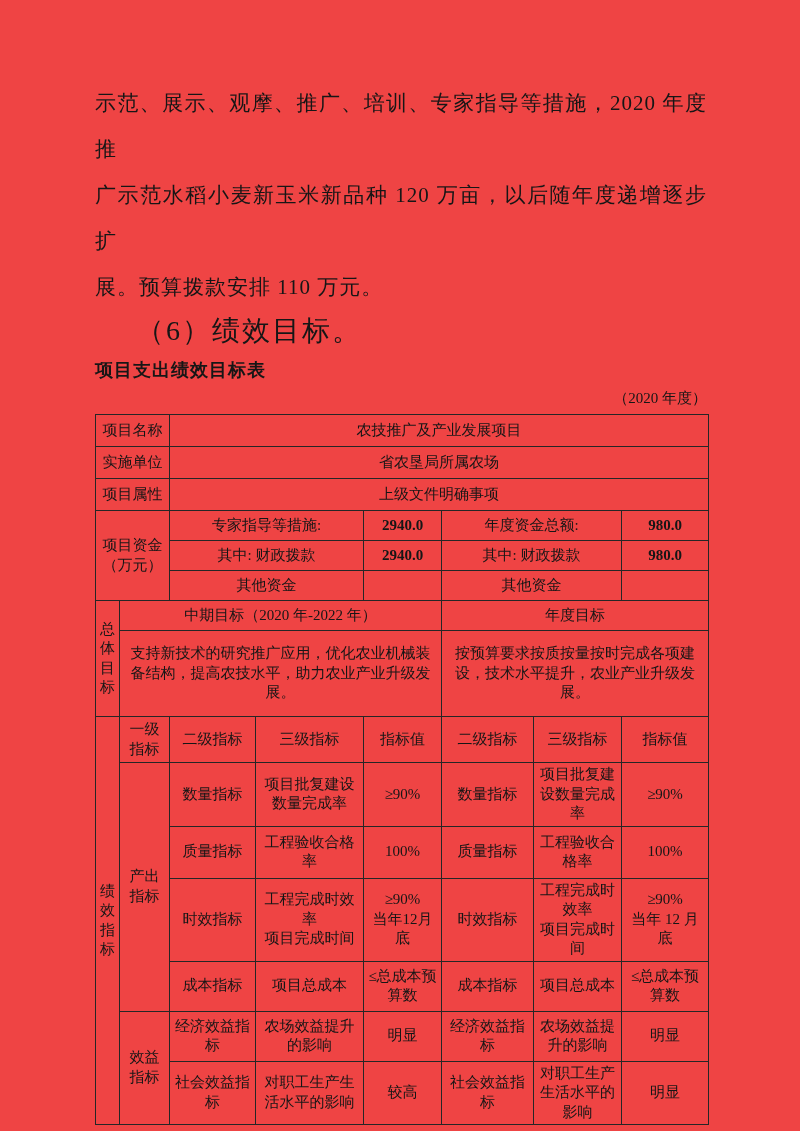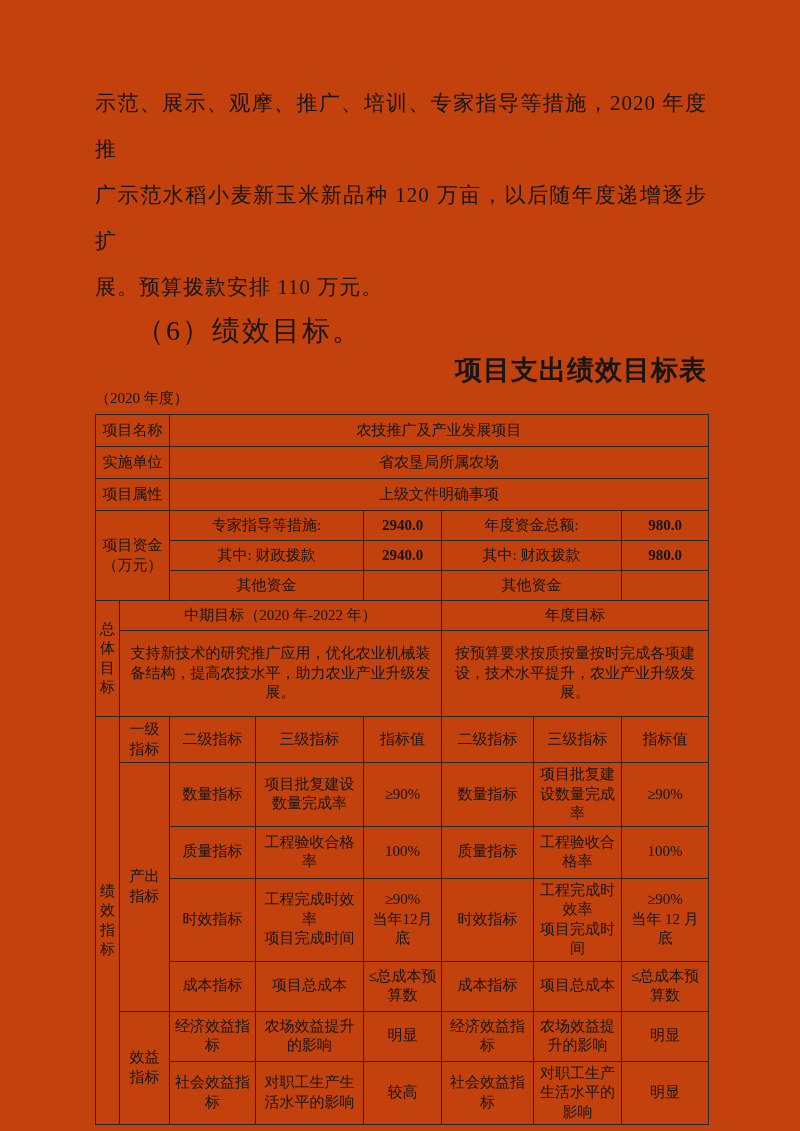--- a/index.html
+++ b/index.html
@@ -1,48 +1,48 @@
 <!DOCTYPE html>
 <html><head>
 <meta charset="utf-8">
 <style>
   html,body{margin:0;padding:0;background:#ffffff;}
   .page{
     position:relative;
     width:800px;height:1131px;
-    background:#c2410c;
+    background:#ef4444;
     color:#161616;
     font-family:"Liberation Serif", serif;
     overflow:hidden;
   }
   .content{padding:80px 93px 0 95px;}
   .para-line{
     font-size:21px;
     line-height:46px;
     letter-spacing:1px;
     white-space:nowrap;
   }
   .jline{white-space:normal;text-align:justify;text-align-last:justify;}
   .section-heading{
     font-size:28px;
     line-height:42px;
     letter-spacing:2px;
     padding-left:41px;
   }
   .table-title{
-    text-align:right;
+    text-align:left;
     font-family:"Liberation Sans", sans-serif;
     font-weight:700;
-    font-size:27px;
+    font-size:18px;
     line-height:32px;
     letter-spacing:1px;
     margin-top:2px;
   }
   .table-subtitle{
-    text-align:left;
+    text-align:right;
     font-size:15px;
     line-height:24px;
   }
   table.perf{
     border-collapse:collapse;
     table-layout:fixed;
     width:613px;
     margin:4px auto 0 auto;
   }
   table.perf td{

